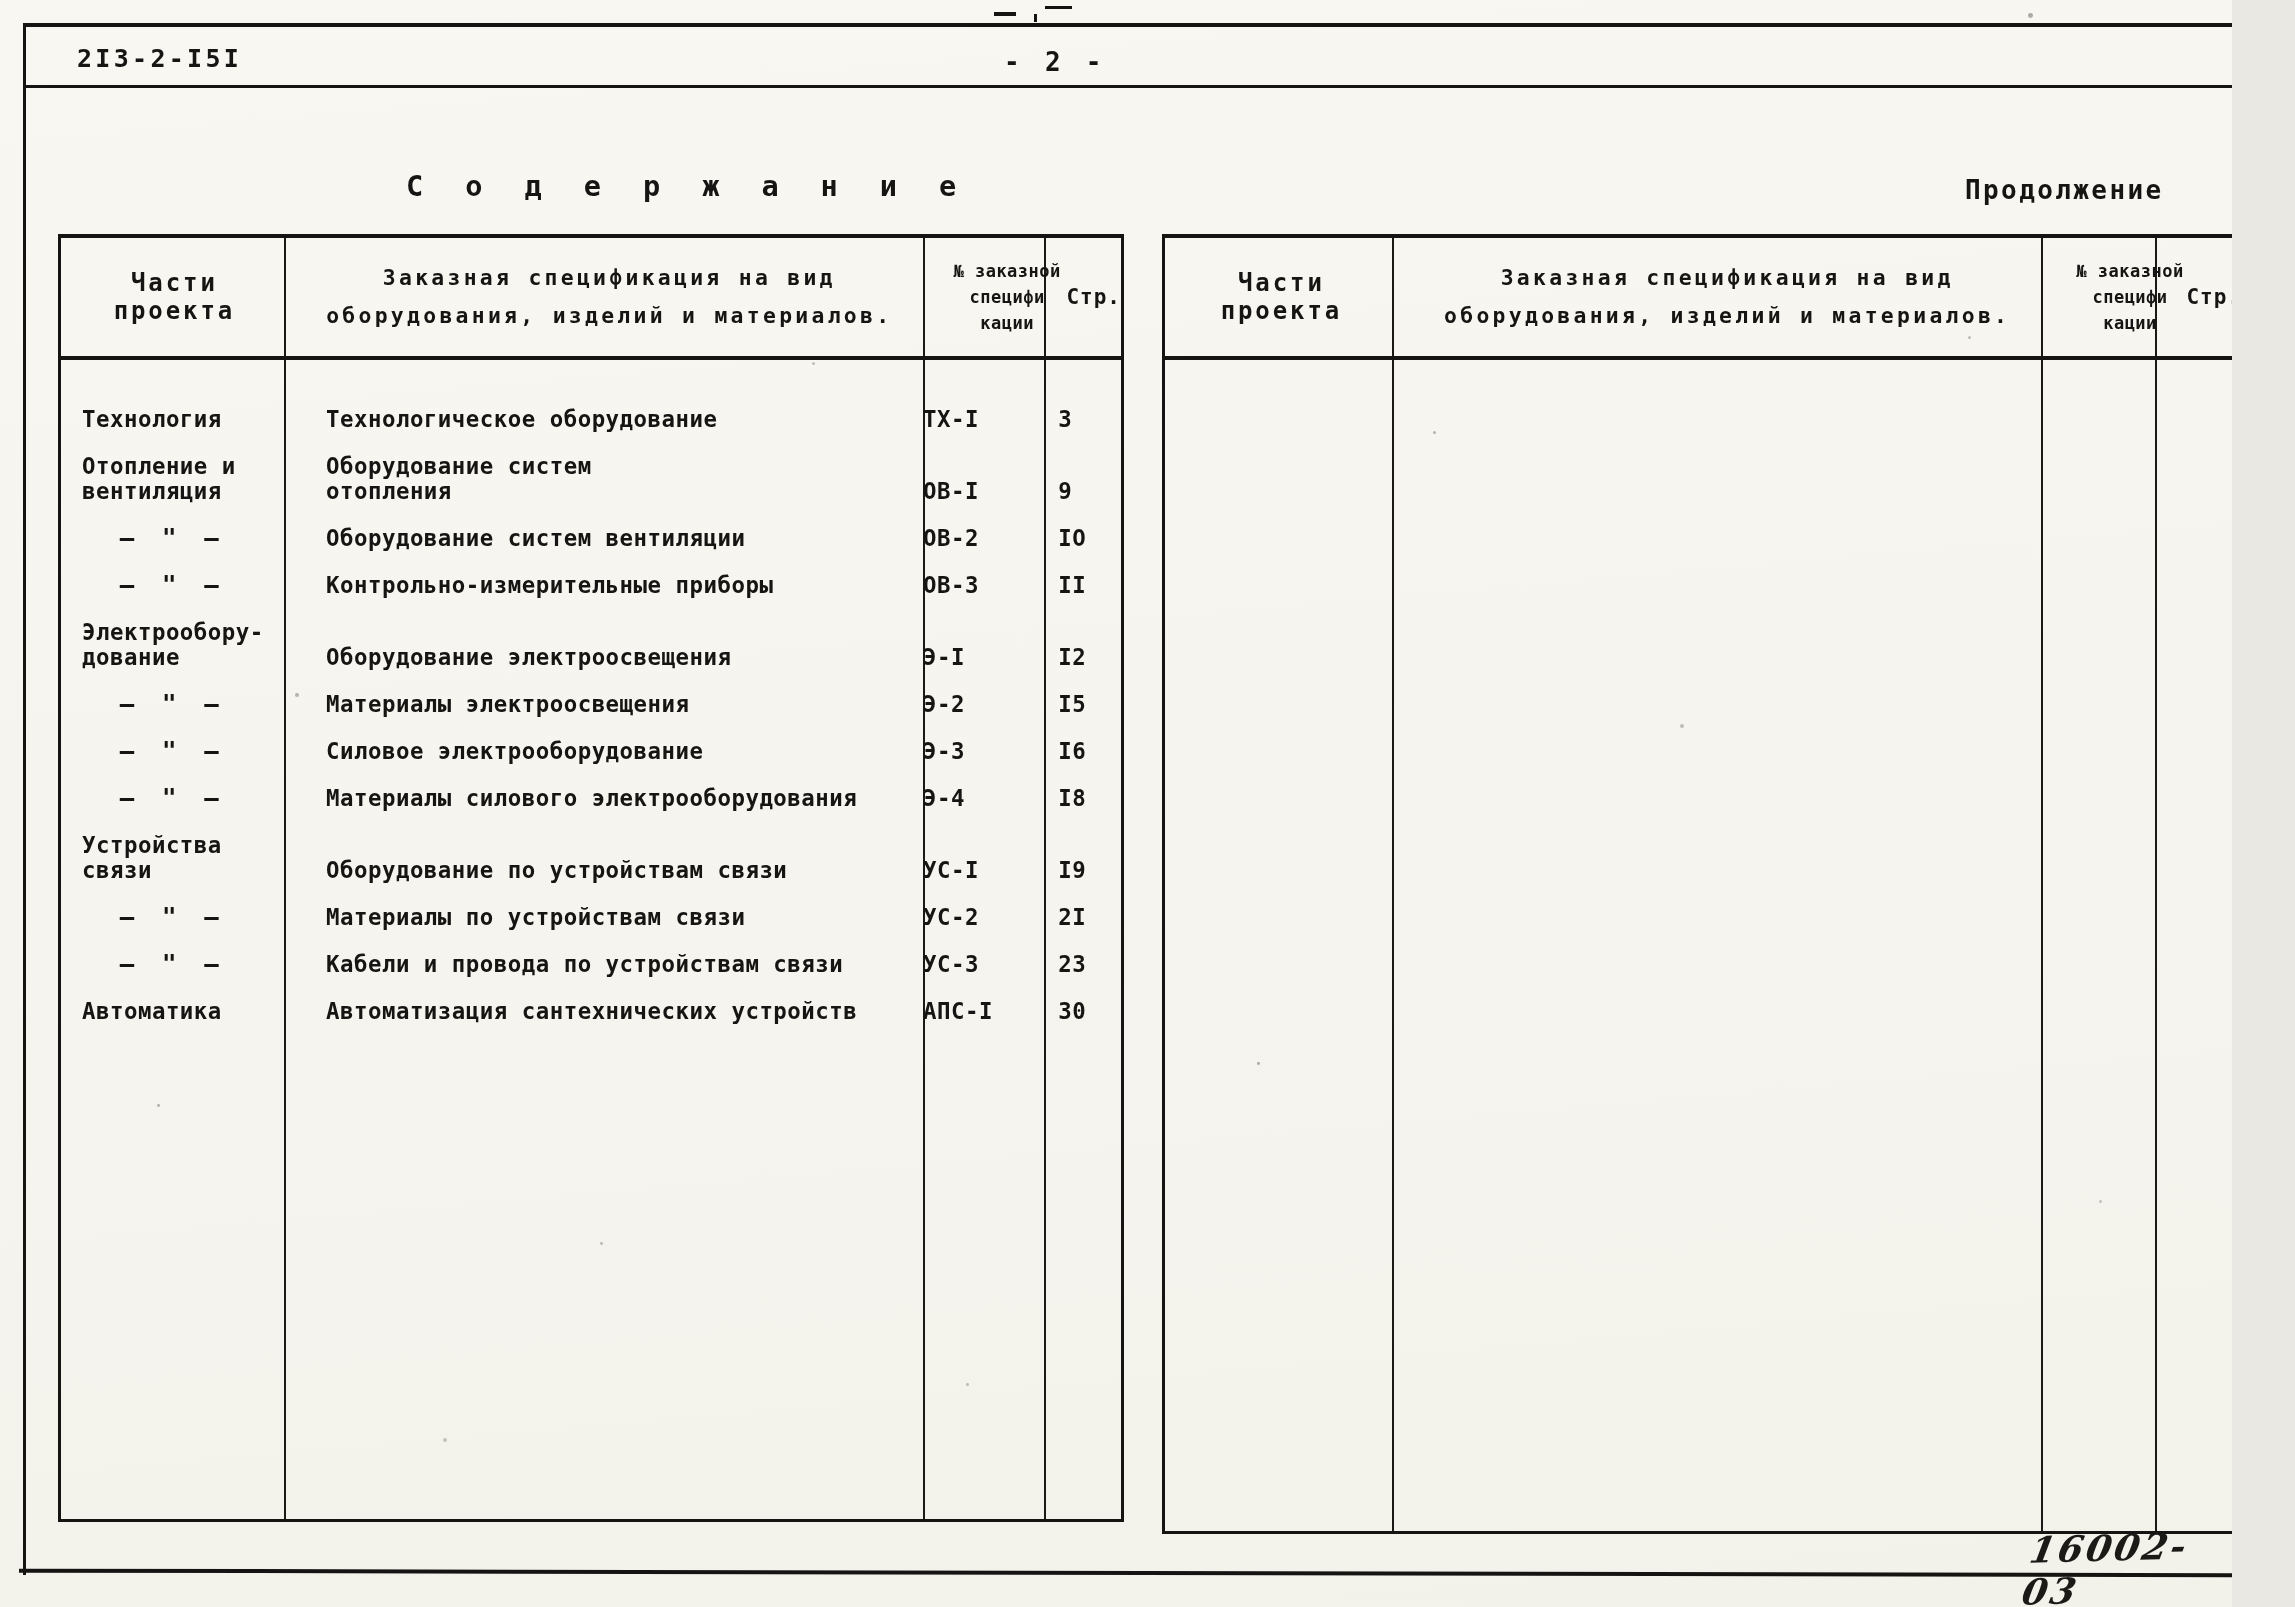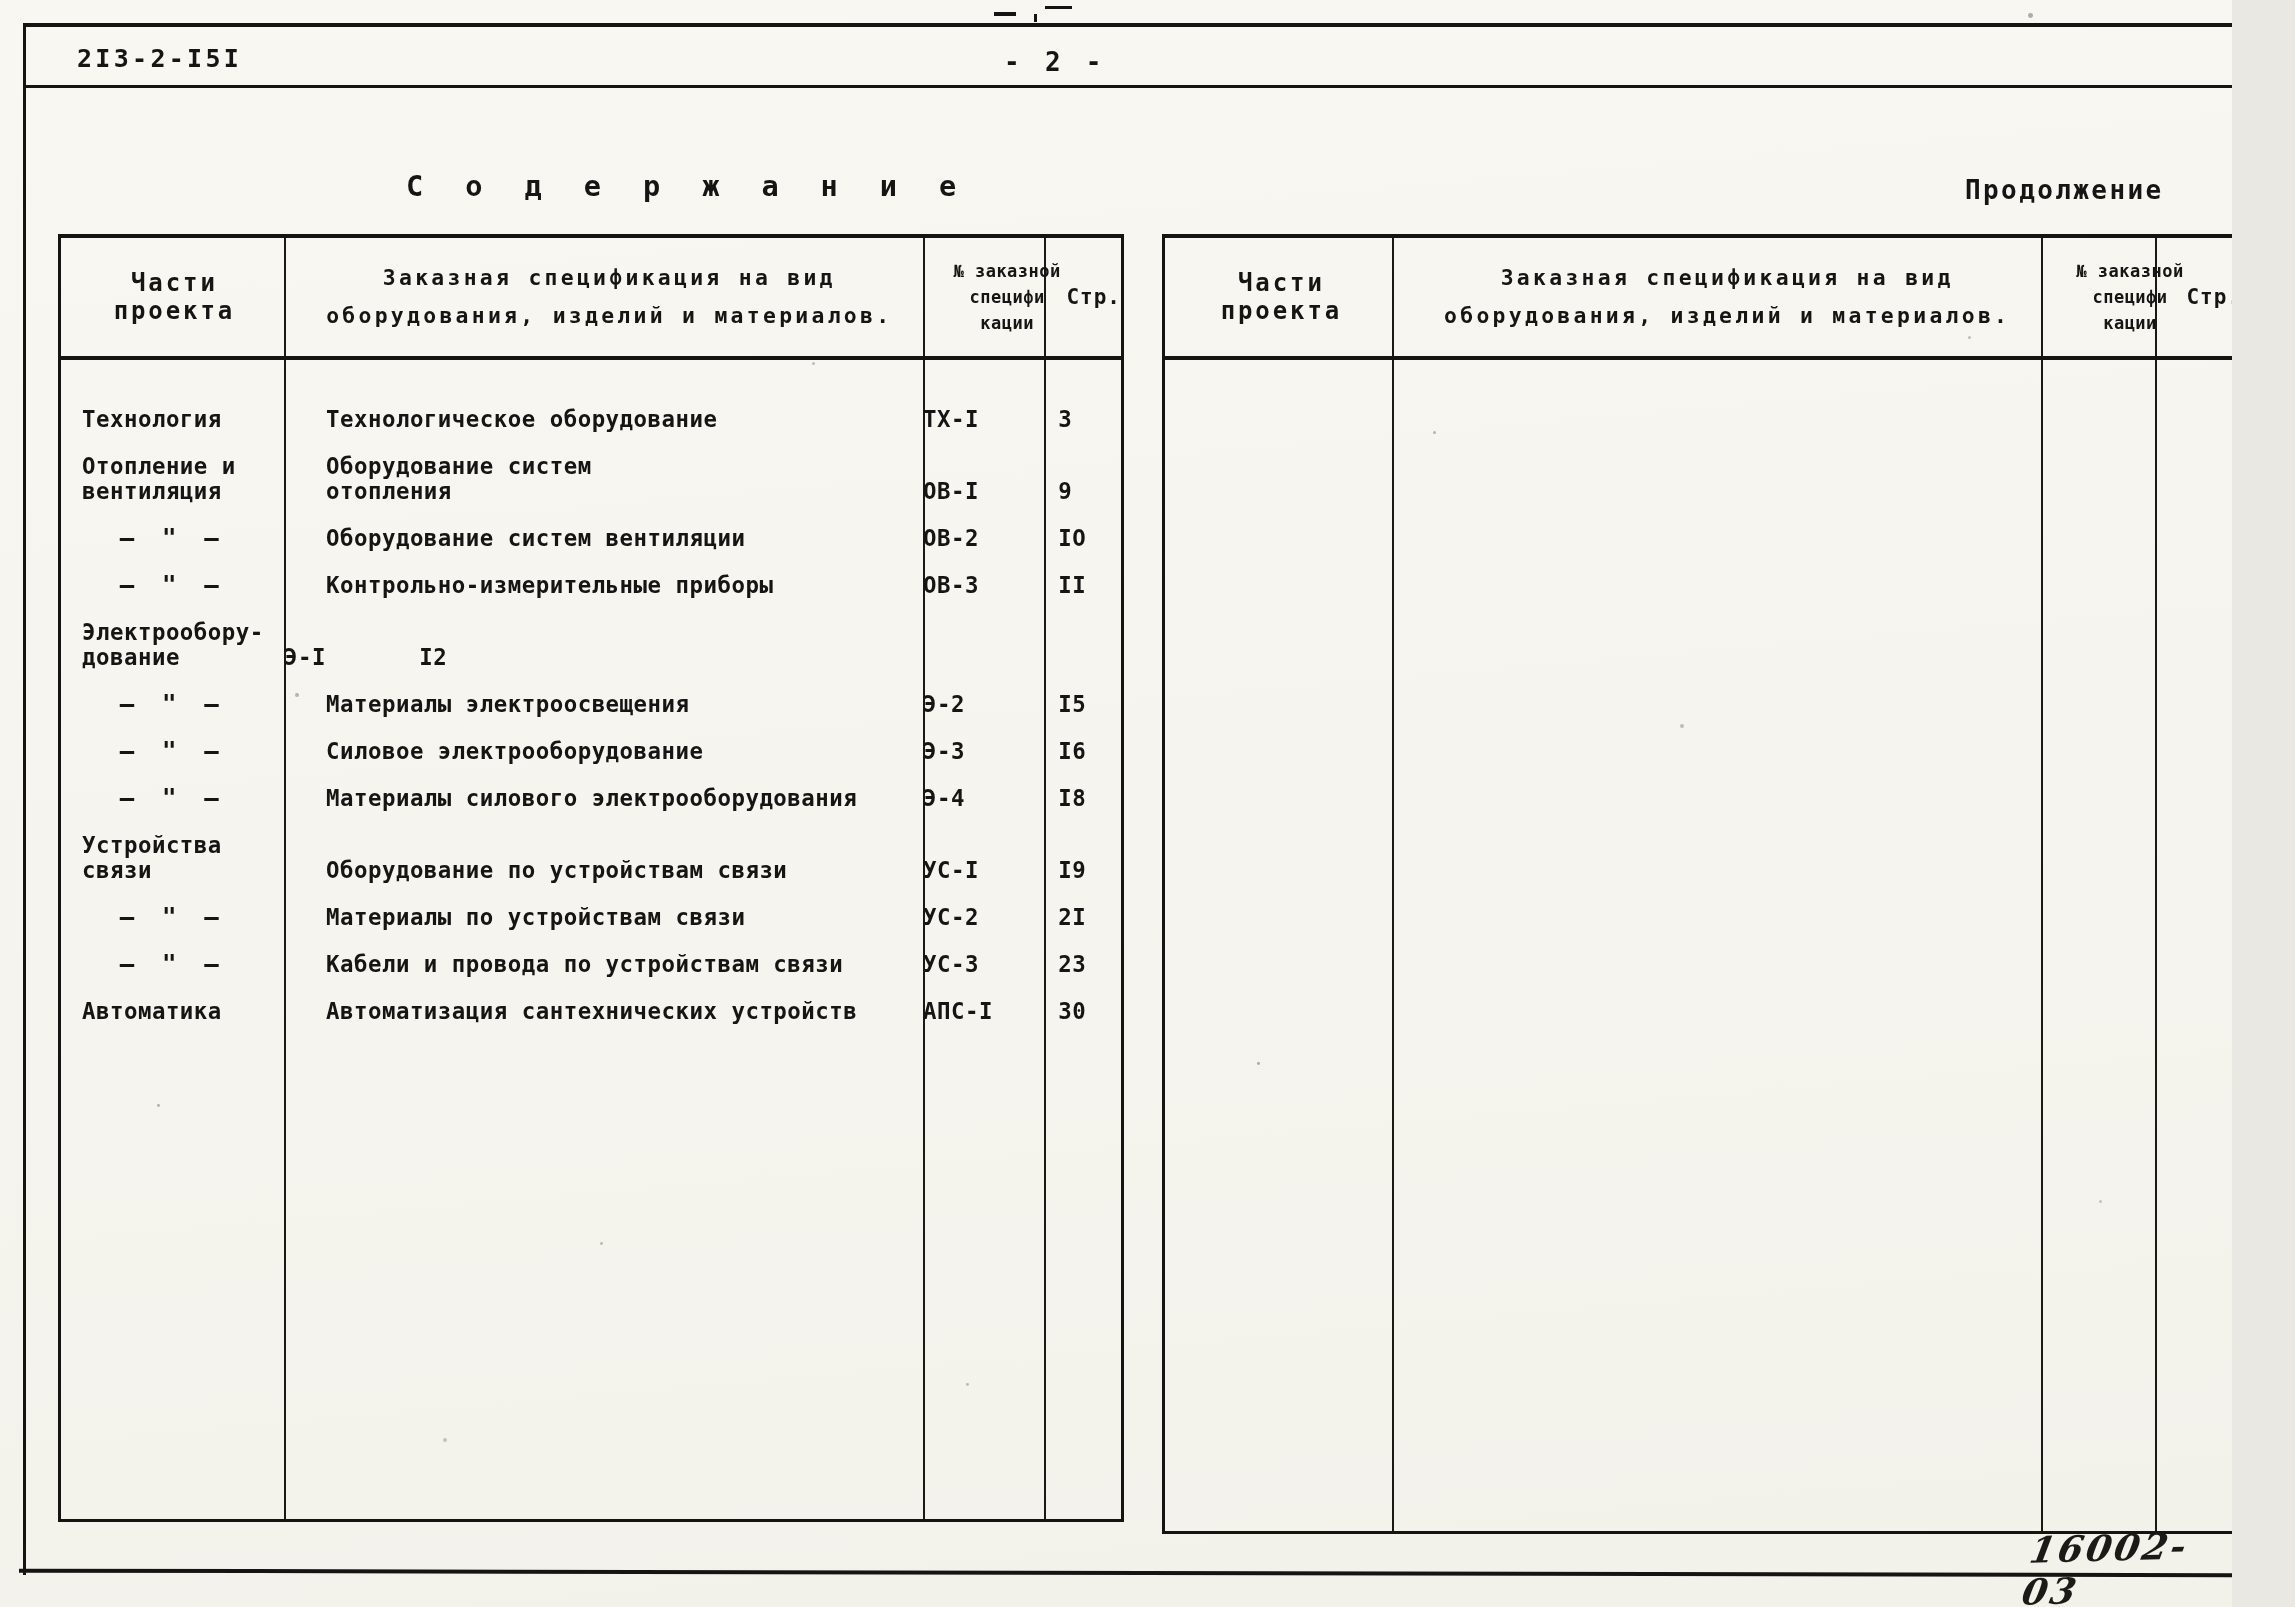--- a/index.html
+++ b/index.html
@@ -145,20 +145,21 @@
   <div class="trow ditto">
     <div class="cell c-part">– " –</div>
     <div class="cell c-desc">Контрольно-измерительные приборы</div>
     <div class="cell c-spec">ОВ-3</div>
     <div class="cell c-page">II</div>
   </div>
 
   <div class="trow">
     <div class="cell c-part">Электрообору-
 дование</div>
+    <div class="cell c-desc">Оборудование электроосвещения</div>
     <div class="cell c-spec">Э-I</div>
     <div class="cell c-page">I2</div>
   </div>
 
   <div class="trow ditto">
     <div class="cell c-part">– " –</div>
     <div class="cell c-desc">Материалы электроосвещения</div>
     <div class="cell c-spec">Э-2</div>
     <div class="cell c-page">I5</div>
   </div>

